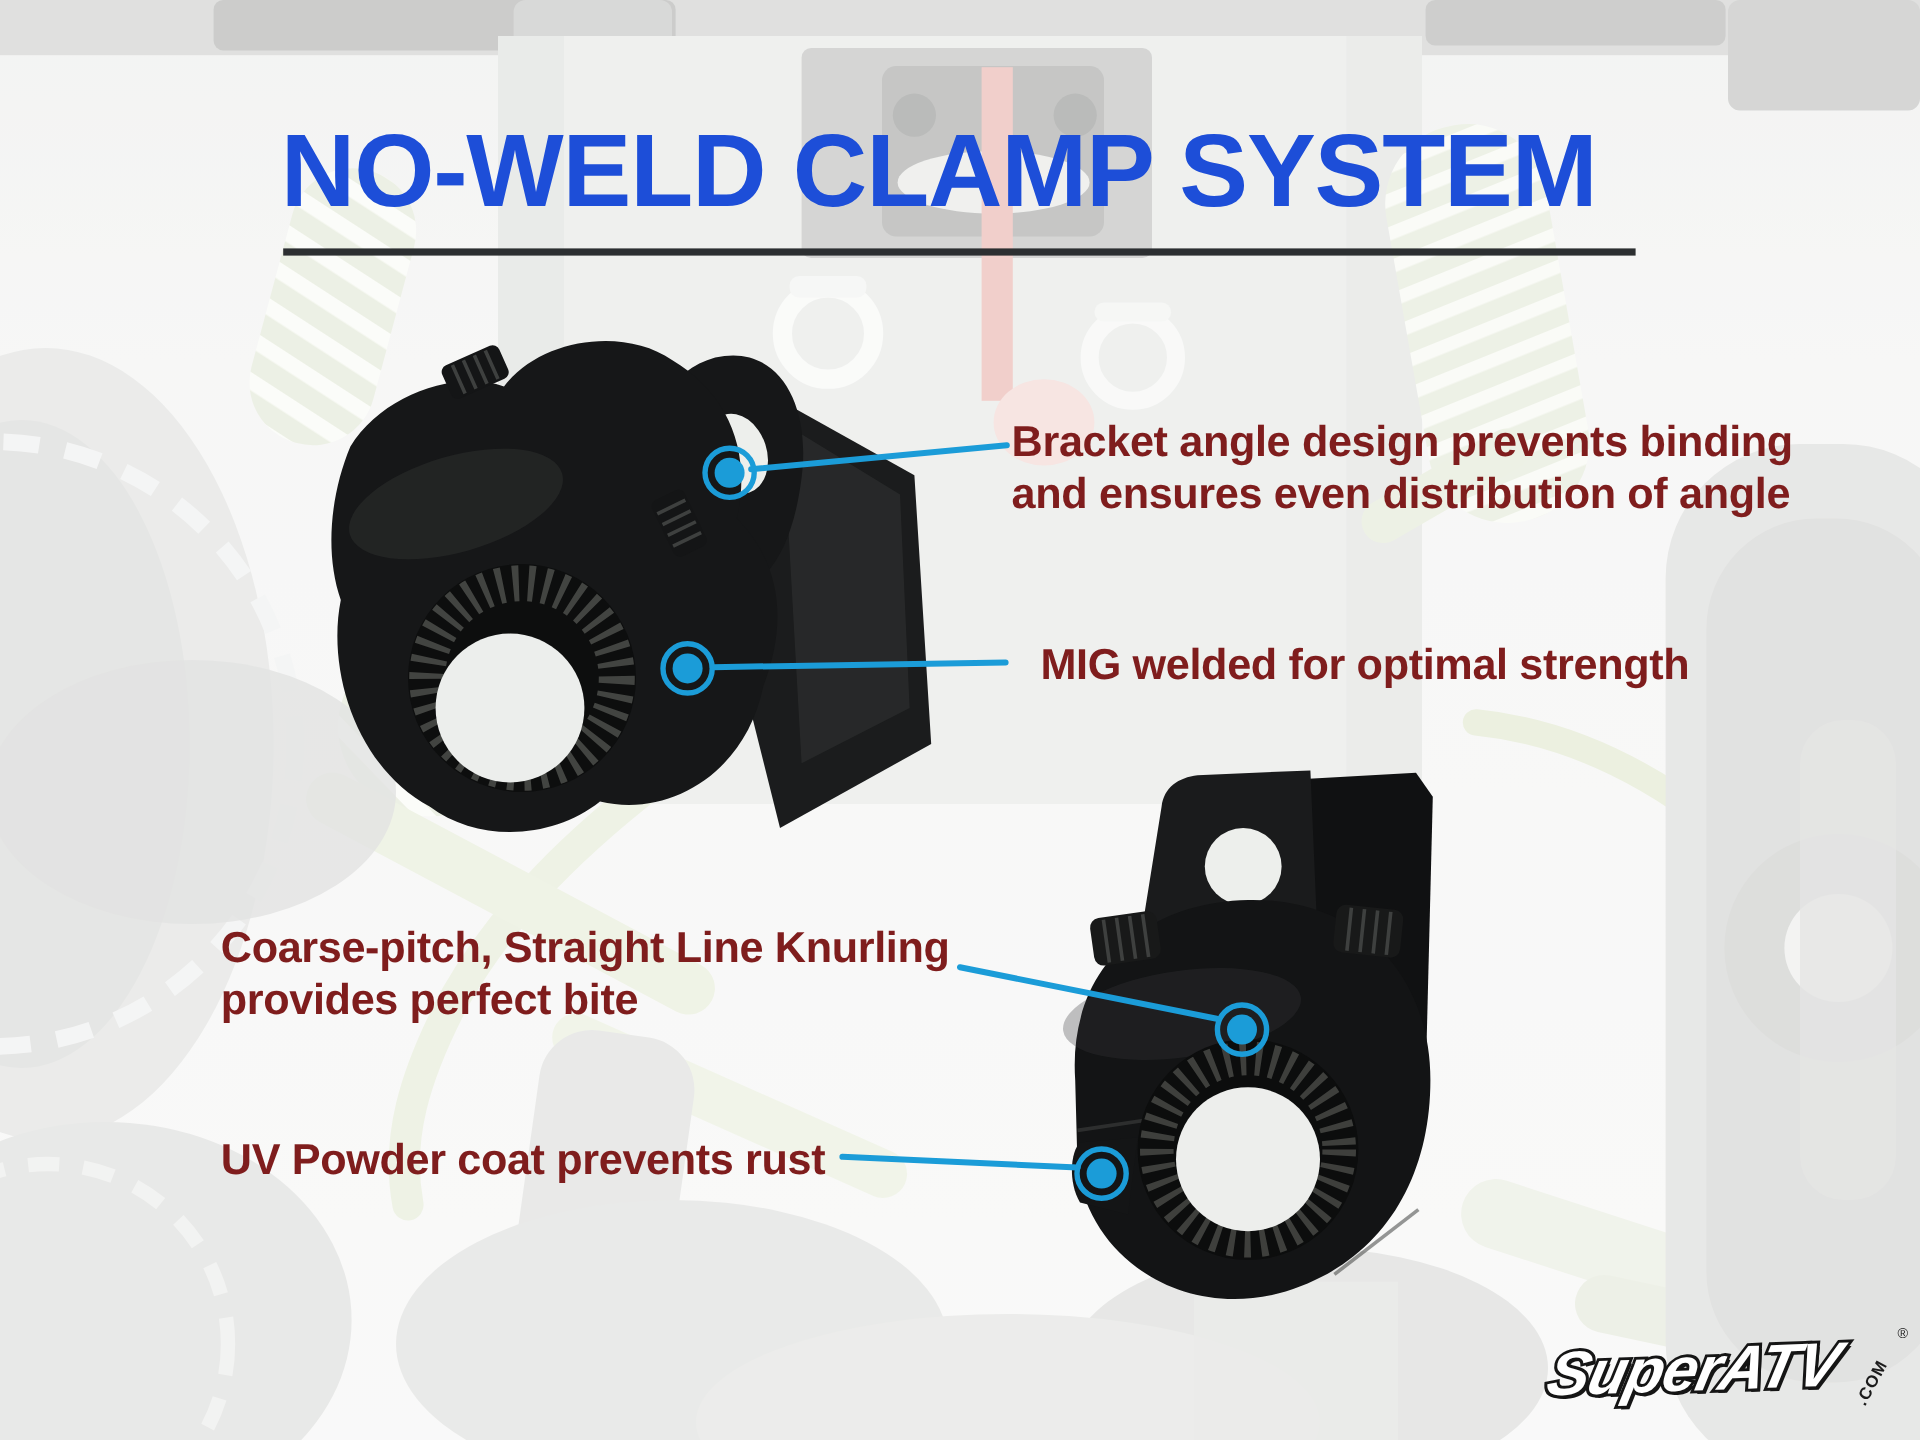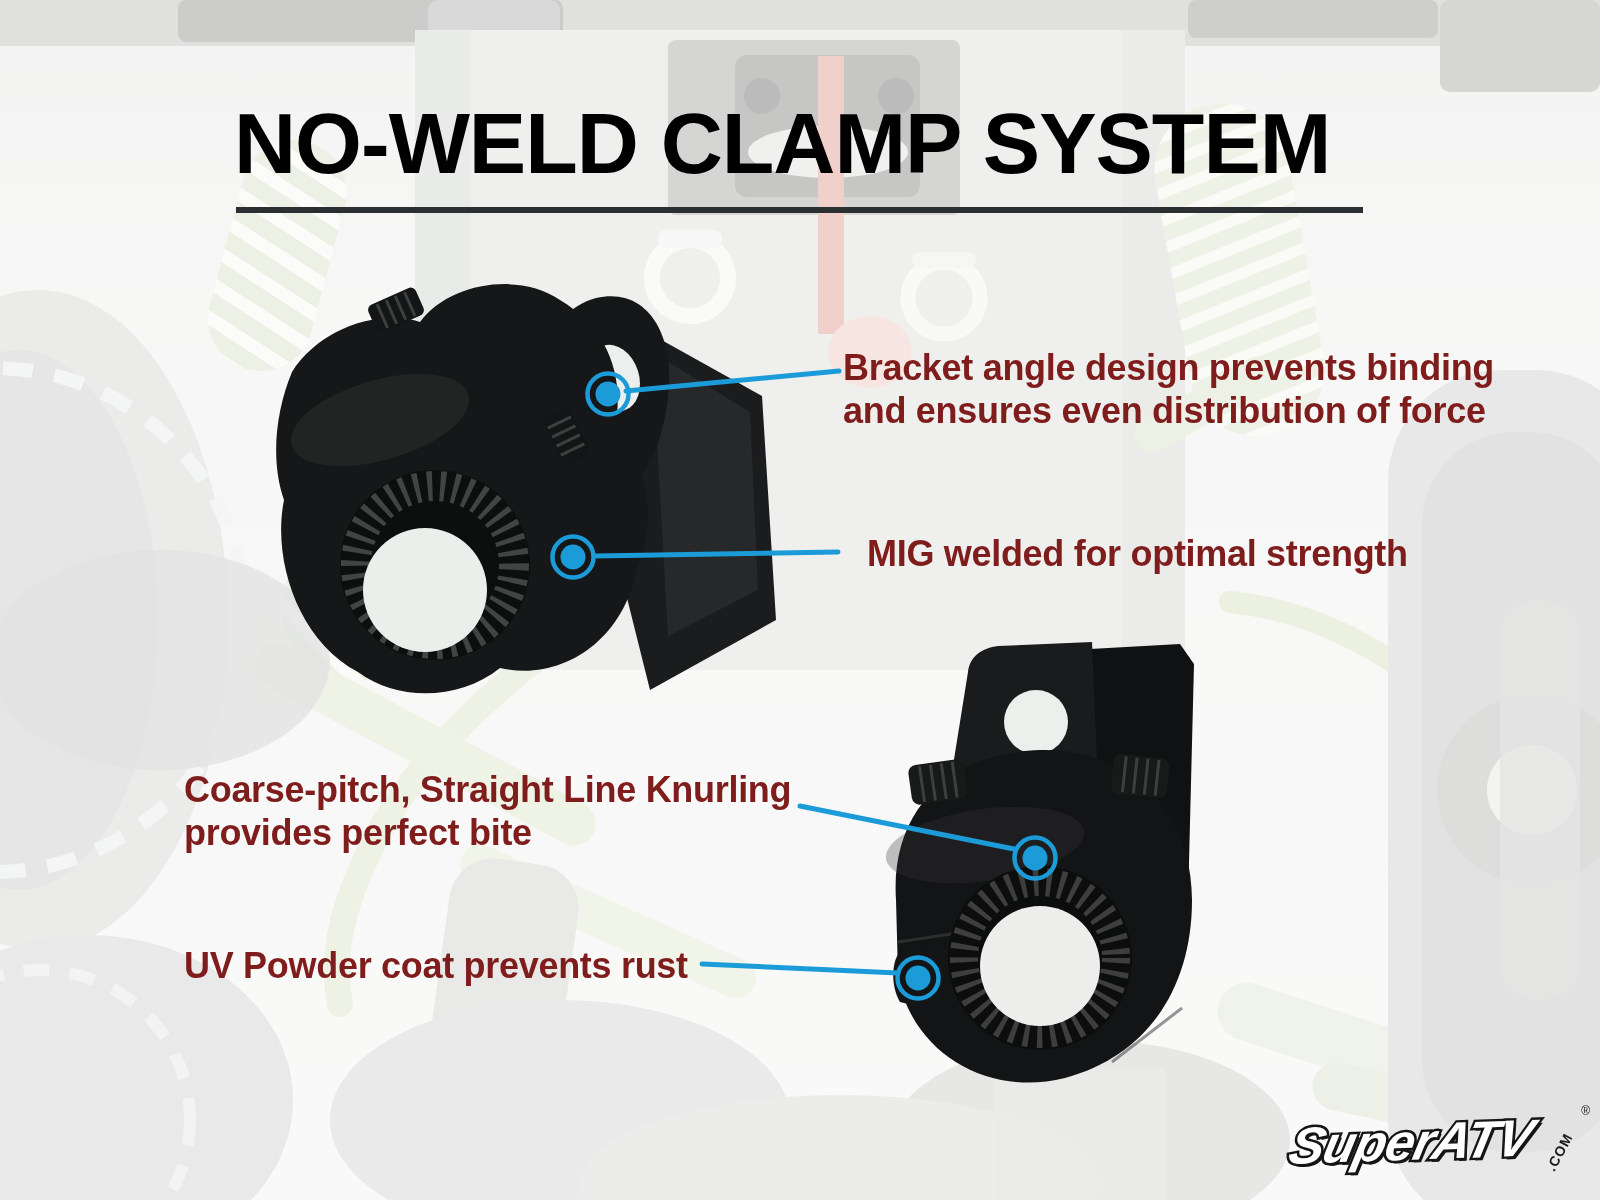--- a/index.html
+++ b/index.html
@@ -4,21 +4,21 @@
 <style>
   html,body{margin:0;padding:0;background:#e9e9e8;}
   .stage{
     position:relative;width:1600px;height:1200px;overflow:hidden;
     background:#f2f2f1;font-family:"Liberation Sans",sans-serif;
   }
   .scene{position:absolute;left:0;top:0;width:1600px;height:1200px;display:block;}
   .page-title{
     position:absolute;left:234px;top:100px;margin:0;
     font-size:86px;font-weight:700;letter-spacing:-1px;line-height:1;
-    color:#000000;white-space:nowrap;
+    color:#1d4ed8;white-space:nowrap;
   }
   .title-rule{position:absolute;left:236px;top:207px;width:1127px;height:6px;background:#2c2f31;}
   .callout{
     position:absolute;font-size:36px;font-weight:700;line-height:43px;
     color:#7f1d1d;letter-spacing:-0.3px;white-space:nowrap;
   }
   .c1{left:843px;top:346px;}
   .c2{left:867px;top:532px;}
   .c3{left:184px;top:768px;}
   .c4{left:184px;top:944px;}
@@ -214,21 +214,21 @@
         <circle cx="918" cy="978" r="12.5" fill="#1B9CD8"></circle>
       </g>
     </g>
   </svg>
 
   <h1 class="page-title">NO-WELD CLAMP SYSTEM</h1>
   <div class="title-rule"></div>
 
   <div class="callout c1">
     <div>Bracket angle design prevents binding</div>
-    <div>and ensures even distribution of force</div>
+    <div>and ensures even distribution of angle</div>
   </div>
 
   <div class="callout c2">
     <div>MIG welded for optimal strength</div>
   </div>
 
   <div class="callout c3">
     <div>Coarse-pitch, Straight Line Knurling</div>
     <div>provides perfect bite</div>
   </div>

